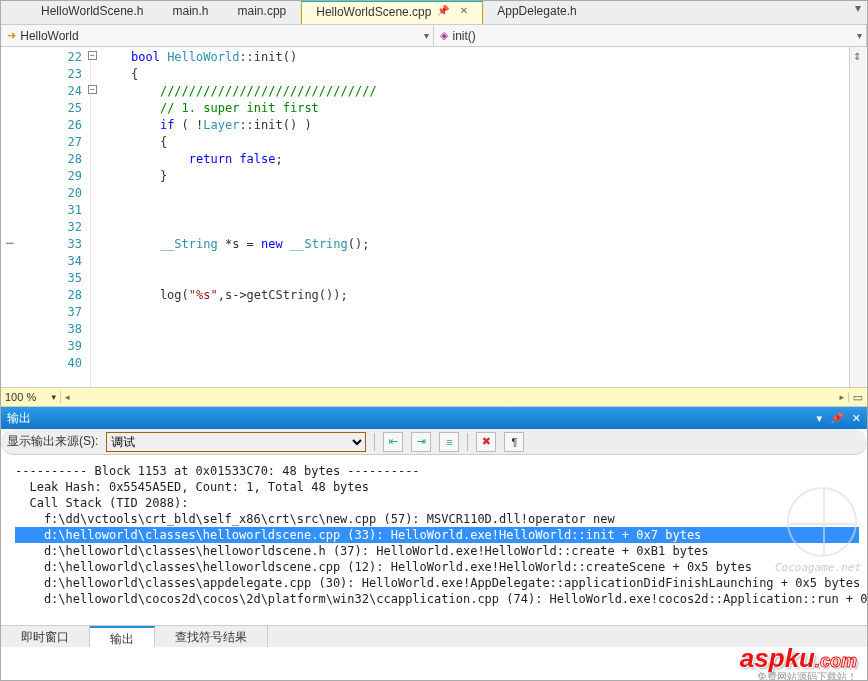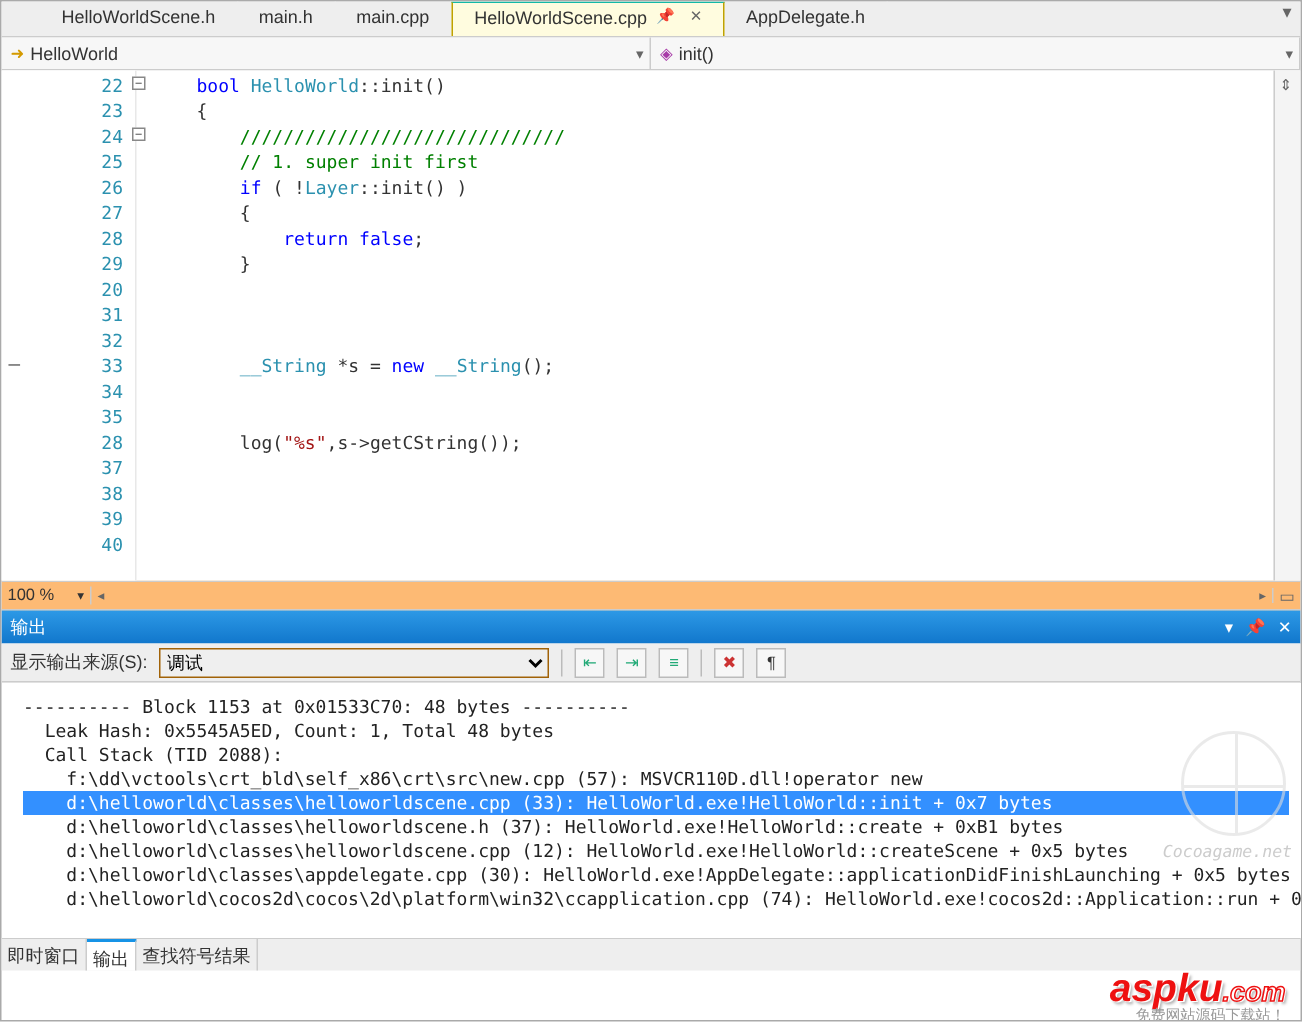--- a/index.html
+++ b/index.html
@@ -125,21 +125,21 @@
     position:absolute; top:4px; left:3px;
     font-size:10px; color:#666;
     cursor:pointer;
   }
   .zoomrow {
     height:20px;
     display:flex;
     align-items:center;
     border-top:1px solid #ccc;
     border-bottom:1px solid #ccc;
-    background:#fdba74;
+    background:#fef9c3;
     font-size:11px;
   }
   .zoomrow .zoombox {
     width:60px; border-right:1px solid #ccc;
     display:flex;align-items:center;justify-content:space-between;
     padding:0 4px;
   }
   .zoomrow .track { flex:1; border-right:1px solid #ccc; display:flex;align-items:center;padding:0 4px;}
   .zoomrow .track .arrow { color:#666;font-size:9px;cursor:pointer;}
   .zoomrow .sqbtn { width:18px;text-align:center;color:#666;cursor:pointer;}
@@ -165,20 +165,21 @@
   .panel-title .sp { flex:1;}
   .panel-title .ticon { font-size:11px; cursor:pointer; }
   .out-toolbar {
     height:26px;
     display:flex;
     align-items:center;
     background:#eee;
     border-bottom:1px solid #ccc;
     padding:0 6px;
     gap:8px;
+    border-radius:13px;
   }
   .out-toolbar select {
     font-size:12px;
     height:20px;
     width:260px;
     border:1px solid #a16207;
   }
   .tbtn {
     width:20px;height:20px;
     border:1px solid #bbb;
@@ -223,21 +224,21 @@
 
   
   .bottom-tabs {
     height:22px;
     border-top:1px solid #ccc;
     background:#eee;
     display:flex;
     align-items:stretch;
   }
   .bottom-tabs .btab {
-    padding:3px 4px;
+    padding:3px 20px;
     border-right:1px solid #ccc;
     cursor:pointer;
     text-align:right;
   }
   .bottom-tabs .btab.active {
     background:#fff;
     border-top:2px solid #1693e6;
   }
 
   

